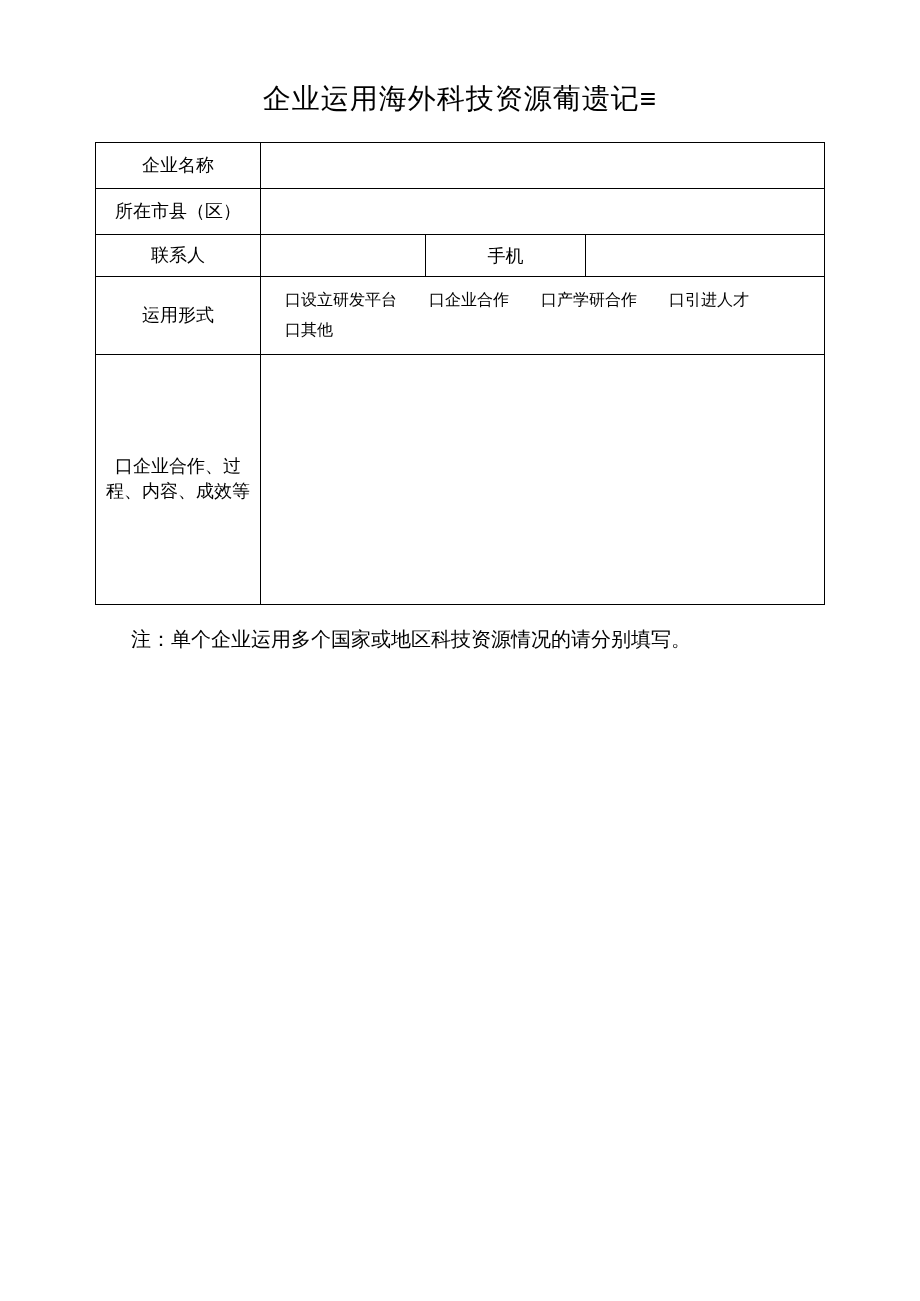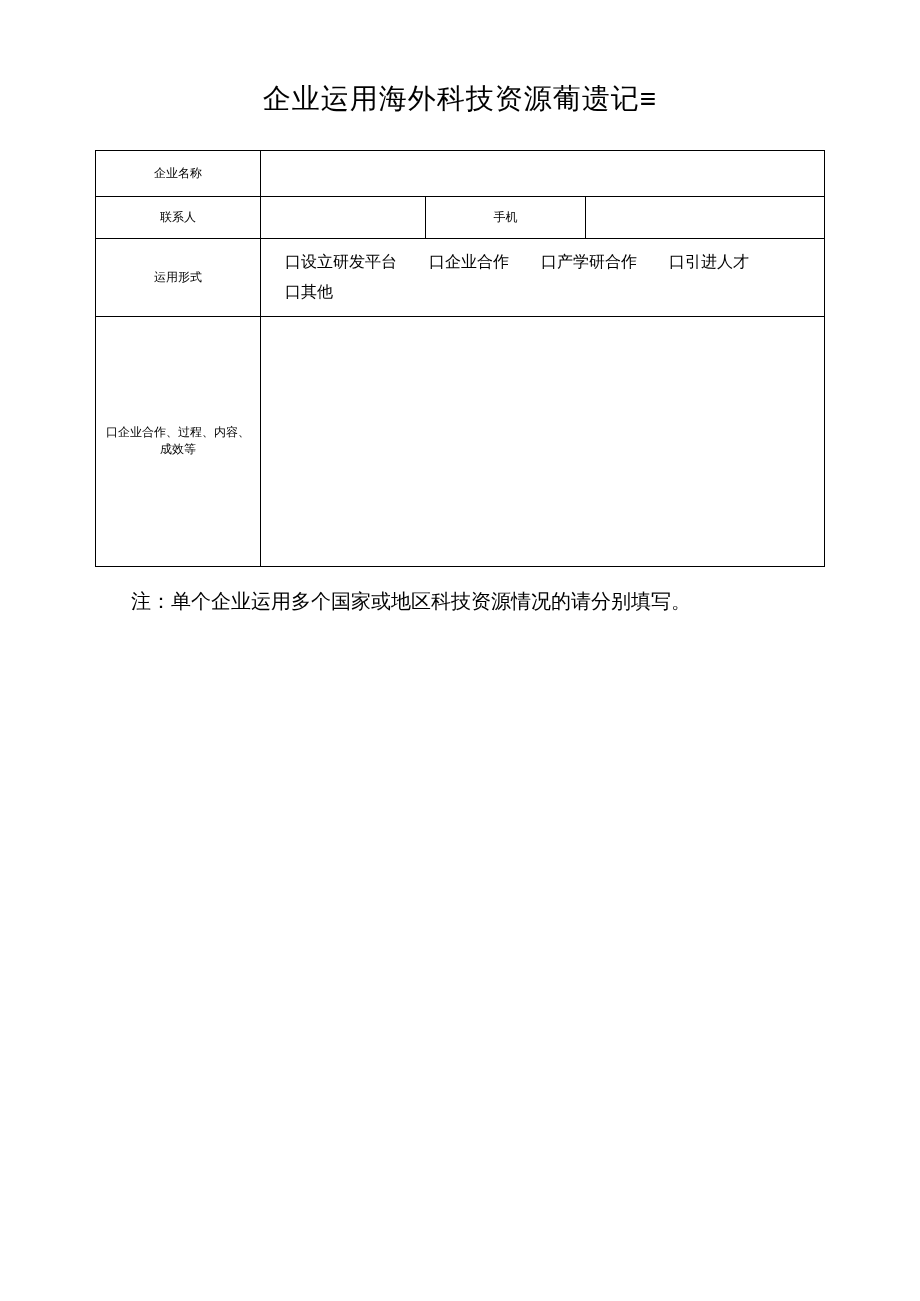--- a/index.html
+++ b/index.html
@@ -12,31 +12,31 @@
       background: #ffffff;
       width: 920px;
       padding: 80px 95px 0 95px;
       color: #000;
     }
     .title {
       text-align: center;
       font-size: 28px;
       font-weight: normal;
       font-family: "SimHei", "黑体", sans-serif;
-      margin-bottom: 32px;
+      margin-bottom: 24px;
       letter-spacing: 1px;
     }
     table {
       border-collapse: collapse;
       width: 100%;
       table-layout: fixed;
     }
     td {
       border: 1px solid #000;
-      font-size: 12px;
+      font-size: 18px;
       padding: 4px 6px;
       vertical-align: middle;
     }
     .label-cell {
       text-align: center;
       width: 165px;
       line-height: 1.4;
     }
     .value-cell {
       text-align: left;
@@ -78,20 +78,24 @@
     <col style="width:165px">
     <col style="width:165px">
     <col style="width:160px">
     <col>
   </colgroup>
   <tbody>
       <tr class="r1">
     <td class="label-cell">企业名称</td>
     <td class="value-cell" colspan="3"></td>
   </tr>
+  <tr class="r2">
+    <td class="label-cell">所在市县（区）</td>
+    <td class="value-cell" colspan="3"></td>
+  </tr>
   <tr class="r3">
     <td class="label-cell">联系人</td>
     <td class="value-cell col-contact-val"></td>
     <td class="col-phone-lbl">手机</td>
     <td class="value-cell"></td>
   </tr>
   <tr class="r5">
     <td class="label-cell">运用形式</td>
     <td class="checkbox-line" colspan="3">
       <span class="checkbox-item">口设立研发平台</span>

